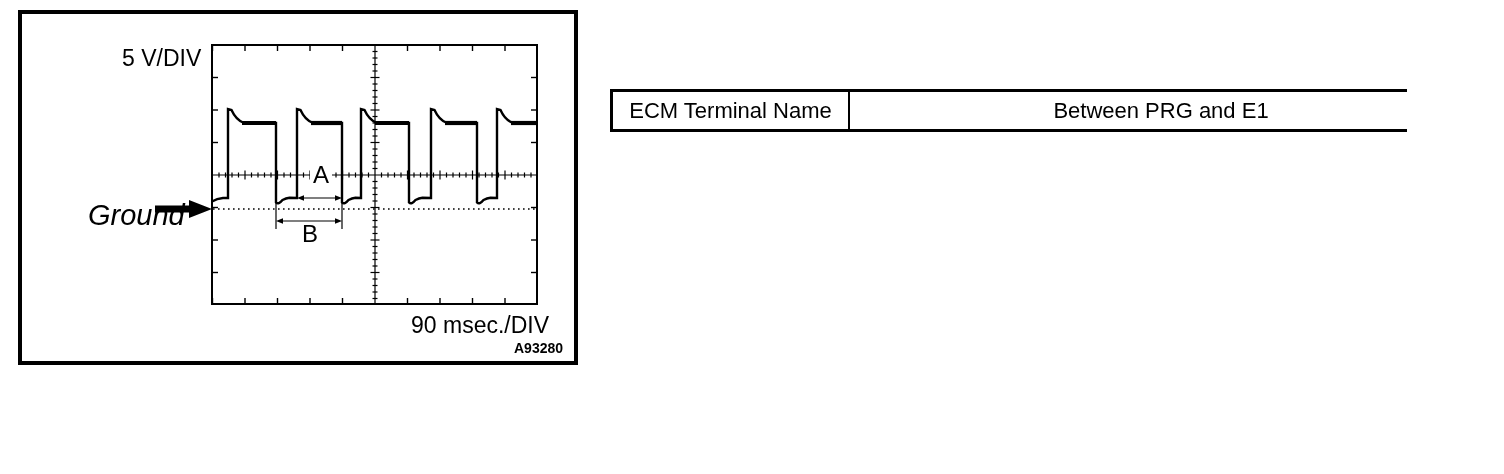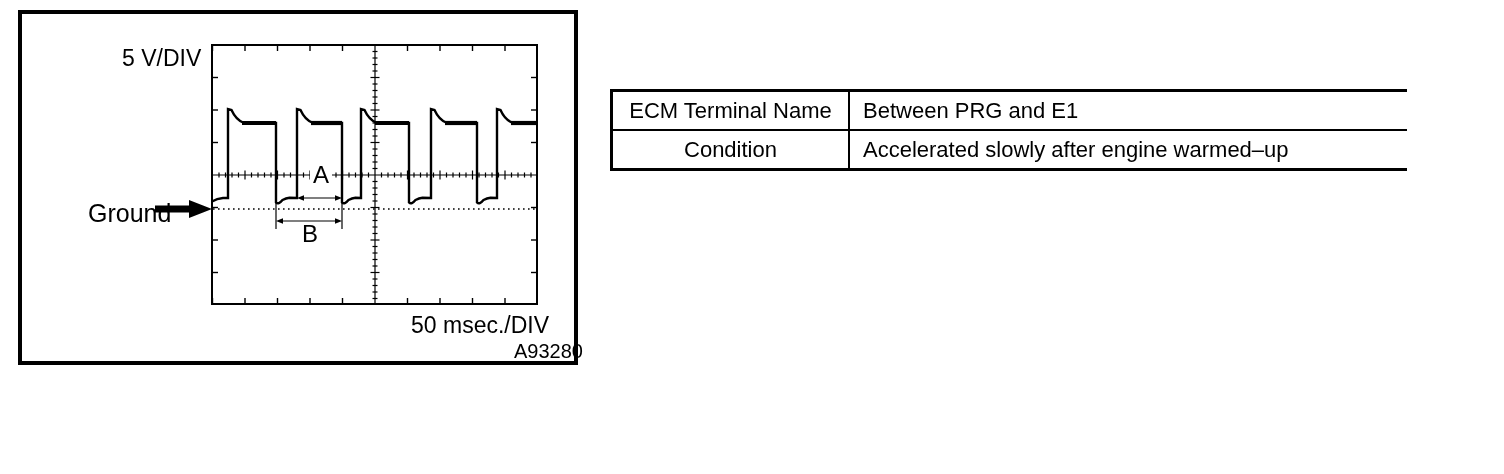--- a/index.html
+++ b/index.html
@@ -7,36 +7,36 @@
     position:relative;width:1407px;height:474px;background:#fff;overflow:hidden;
     font-family:"Liberation Sans","DejaVu Sans",sans-serif;color:#000;
   }
   .scope-frame{
     position:absolute;left:18px;top:10px;width:560px;height:355px;
     box-sizing:border-box;border:4px solid #000;background:#fff;
   }
   #scope-svg{position:absolute;left:0;top:0;width:1504px;height:474px;}
   .lbl{position:absolute;white-space:nowrap;line-height:1.05;color:#000;}
   .lbl-vdiv   {left:122px;top:46px;font-size:23px;}
-  .lbl-ground {left:88px;top:200px;font-size:25px;}
+  .lbl-ground {left:88px;top:200px;font-size:29px;font-style:italic;}
   .lbl-tdiv   {left:411px;top:313px;font-size:23px;}
-  .lbl-figcode{left:514px;top:341px;font-size:20px;}
+  .lbl-figcode{left:514px;top:341px;font-size:14px;font-weight:bold;}
   .lbl-marker {font-size:24px;transform:translate(-50%,-50%);background:#fff;padding:0 3px;line-height:1;}
   .lbl-a{left:321px;top:175px;}
   .lbl-b{left:310px;top:234px;}
   .info-table{
     position:absolute;left:610px;top:89px;width:840px;
     border-collapse:collapse;table-layout:fixed;
     border:3px solid #000;font-size:22px;
   }
   .info-table td{
     border:2px solid #000;height:37px;padding:0;overflow:hidden;
   }
   .info-table td.c1{width:235px;text-align:center;}
-  .info-table td.c2{text-align:left;padding-left:13px;}
+  .info-table td.c2{text-align:center;padding-left:25px;}
 </style>
 </head>
 <body>
 
 <div class="page">
 
   <div class="scope-frame"></div>
 
   <svg id="scope-svg" viewBox="0 0 1504 474" xmlns="http://www.w3.org/2000/svg">
       <rect x="212" y="45" width="325" height="259" fill="none" stroke="#000000" stroke-width="2"></rect>
@@ -177,30 +177,26 @@
     </svg>
 
   <div class="lbl lbl-vdiv">5 V/DIV</div>
 
   <div class="lbl lbl-ground">Ground</div>
 
   <div class="lbl lbl-marker lbl-a">A</div>
 
   <div class="lbl lbl-marker lbl-b">B</div>
 
-  <div class="lbl lbl-tdiv">50 msec./DIV</div>
+  <div class="lbl lbl-tdiv">90 msec./DIV</div>
 
   <div class="lbl lbl-figcode">A93280</div>
 
   <table class="info-table">
     <tbody id="info-table-body">
         <tr>
           <td class="c1">ECM Terminal Name</td>
           <td class="c2">Between PRG and E1</td>
         </tr>
-        <tr>
-          <td class="c1">Condition</td>
-          <td class="c2">Accelerated slowly after engine warmed–up</td>
-        </tr>
       </tbody>
   </table>
 
 </div>
 
 </body></html>

